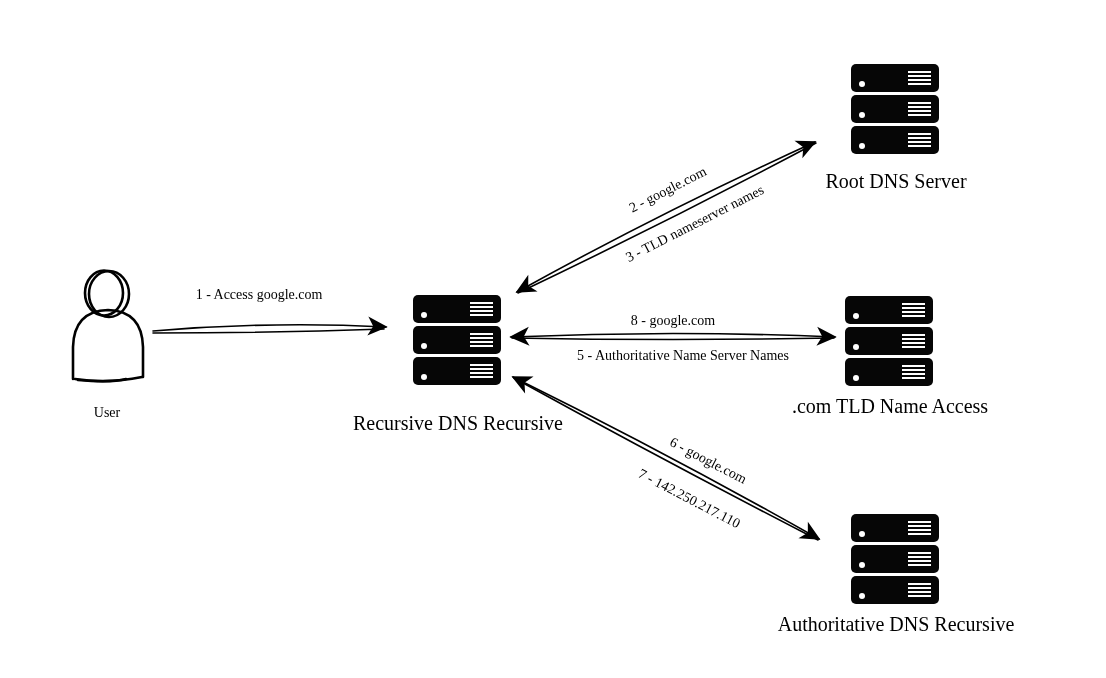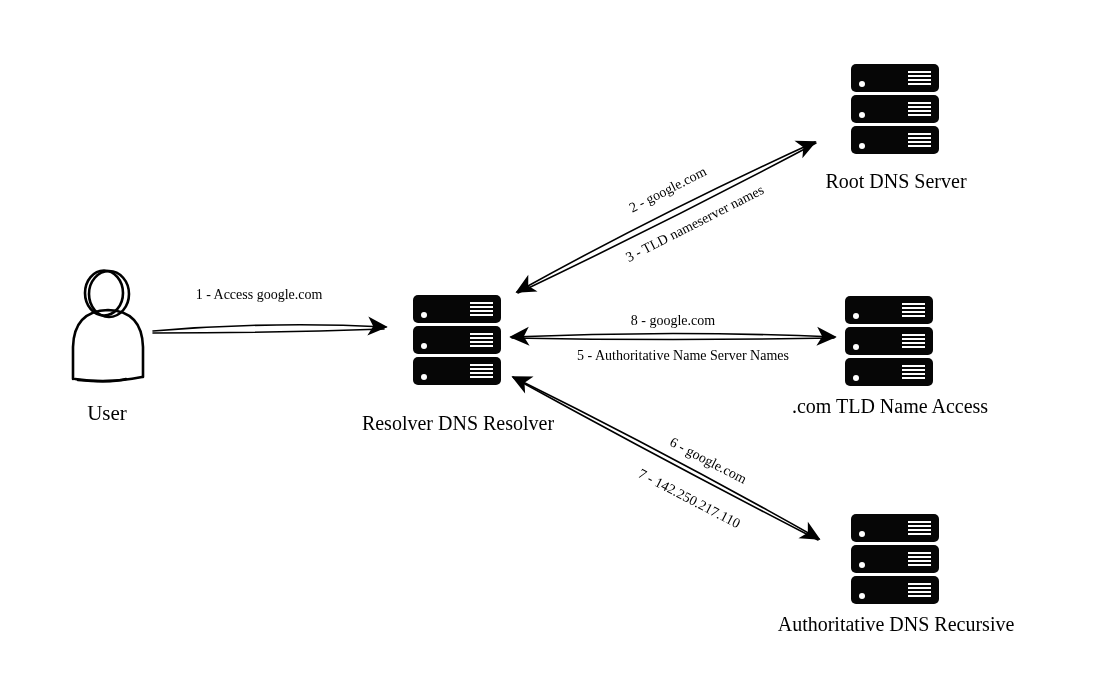--- a/index.html
+++ b/index.html
@@ -48,21 +48,21 @@
     background: repeating-linear-gradient(
       to bottom, #ffffff 0 2px, #060606 2px 4px);
   }
   
   .node-label {
     position: absolute;
     transform: translate(-50%, -50%);
     white-space: nowrap;
     font-size: 20px;
   }
-  .node-label.big { font-size: 21px; text-align: right; }
+  .node-label.big { font-size: 14px; text-align: right; }
   .edge-label {
     position: absolute;
     transform: translate(-50%, -50%);
     white-space: nowrap;
     font-size: 14px;
   }
   .edge-label.rot-up   { transform: translate(-50%, -50%) rotate(-27deg); }
   .edge-label.rot-down { transform: translate(-50%, -50%) rotate(27.5deg); }
   .person-icon { position: absolute; left: 66px; top: 265px; }
 </style>
@@ -125,21 +125,21 @@
     <div class="unit"></div>
   </div>
 
   <div class="rack" style="left:851px; top:514px;">
     <div class="unit"></div>
     <div class="unit"></div>
     <div class="unit"></div>
   </div>
 
   <div class="node-label big" style="left:107px; top:413px;">User</div>
-  <div class="node-label" style="left:458px; top:423px;">Resolver DNS Resolver</div>
+  <div class="node-label" style="left:458px; top:423px;">Recursive DNS Recursive</div>
   <div class="node-label" style="left:896px; top:181px;">Root DNS Server</div>
   <div class="node-label" style="left:890px; top:406px;">.com TLD Name Access</div>
   <div class="node-label" style="left:896px; top:624px;">Authoritative DNS Recursive</div>
 
   <div class="edge-label" style="left:259px; top:295px;font-family:Liberation Serif, serif;">1 - Access google.com</div>
   <div class="edge-label rot-up" style="left:668px; top:190px;">2 - google.com</div>
   <div class="edge-label rot-up" style="left:695px; top:224px;">3 - TLD nameserver names</div>
   <div class="edge-label" style="left:673px; top:321px;">8 - google.com</div>
   <div class="edge-label" style="left:683px; top:356px;">5 - Authoritative Name Server Names</div>
   <div class="edge-label rot-down" style="left:708px; top:461px;">6 - google.com</div>

